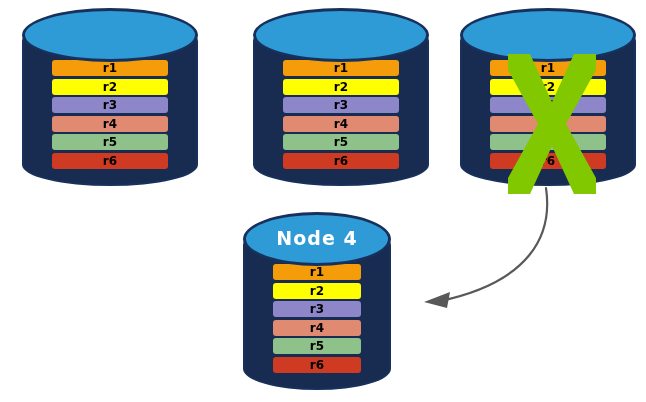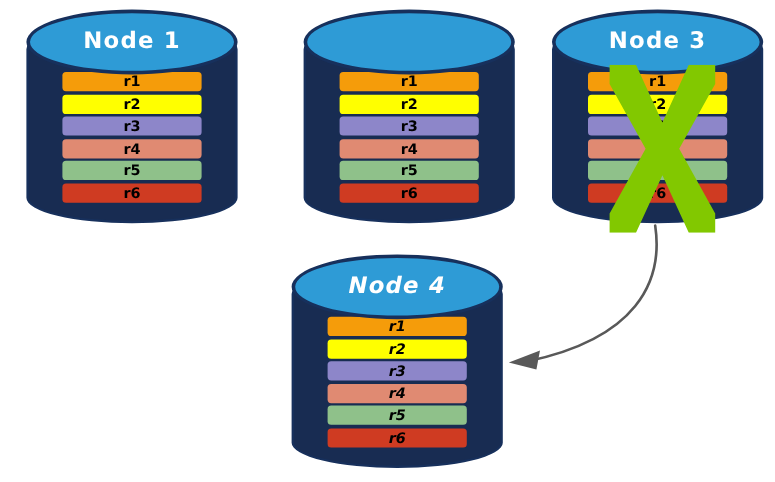--- a/index.html
+++ b/index.html
@@ -102,21 +102,20 @@
   }
 </style>
 </head>
 <body style="background: rgb(255, 255, 255);">
 
 <div id="canvas">
 
   <div class="node" style="left: 22px; top: 8px; width: 176px; height: 178px;">
     <div class="cyl-body" style="top: 27px; height: 151px; background: rgb(24, 44, 82); border-color: rgb(23, 48, 92);"></div>
     <div class="cyl-top" style="top: 0px; height: 54px; background: rgb(46, 155, 214); border-color: rgb(23, 48, 92);"></div>
-    <div class="cyl-label" style="top: 15px; font-size: 19px; color: rgb(255, 255, 255);">Node  1</div>
     <div class="rows" style="top: 52px; left: 30px; right: 30px;">
       <div class="row-bar" style="top: 0px; height: 16px; background: rgb(245, 156, 10); color: rgb(0, 0, 0); font-size: 12px;">r1</div>
       <div class="row-bar" style="top: 18.6px; height: 16px; background: rgb(255, 255, 0); color: rgb(0, 0, 0); font-size: 12px;">r2</div>
       <div class="row-bar" style="top: 37.2px; height: 16px; background: rgb(141, 134, 201); color: rgb(0, 0, 0); font-size: 12px;">r3</div>
       <div class="row-bar" style="top: 55.8px; height: 16px; background: rgb(224, 138, 114); color: rgb(0, 0, 0); font-size: 12px;">r4</div>
       <div class="row-bar" style="top: 74.4px; height: 16px; background: rgb(143, 193, 138); color: rgb(0, 0, 0); font-size: 12px;">r5</div>
       <div class="row-bar" style="top: 93px; height: 16px; background: rgb(207, 59, 34); color: rgb(0, 0, 0); font-size: 12px;">r6</div>
     </div>
   </div>
 
@@ -129,35 +128,34 @@
       <div class="row-bar" style="top: 37.2px; height: 16px; background: rgb(141, 134, 201); color: rgb(0, 0, 0); font-size: 12px;">r3</div>
       <div class="row-bar" style="top: 55.8px; height: 16px; background: rgb(224, 138, 114); color: rgb(0, 0, 0); font-size: 12px;">r4</div>
       <div class="row-bar" style="top: 74.4px; height: 16px; background: rgb(143, 193, 138); color: rgb(0, 0, 0); font-size: 12px;">r5</div>
       <div class="row-bar" style="top: 93px; height: 16px; background: rgb(207, 59, 34); color: rgb(0, 0, 0); font-size: 12px;">r6</div>
     </div>
   </div>
 
   <div class="node" style="left: 460px; top: 8px; width: 176px; height: 178px;">
     <div class="cyl-body" style="top: 27px; height: 151px; background: rgb(24, 44, 82); border-color: rgb(23, 48, 92);"></div>
     <div class="cyl-top" style="top: 0px; height: 54px; background: rgb(46, 155, 214); border-color: rgb(23, 48, 92);"></div>
-    <div class="cyl-label" style="top: 15px; font-size: 19px; color: rgb(255, 255, 255);">Node  3</div>
     <div class="rows" style="top: 52px; left: 30px; right: 30px;">
       <div class="row-bar" style="top: 0px; height: 16px; background: rgb(245, 156, 10); color: rgb(0, 0, 0); font-size: 12px;">r1</div>
       <div class="row-bar" style="top: 18.6px; height: 16px; background: rgb(255, 255, 0); color: rgb(0, 0, 0); font-size: 12px;">r2</div>
       <div class="row-bar" style="top: 37.2px; height: 16px; background: rgb(141, 134, 201); color: rgb(0, 0, 0); font-size: 12px;">r3</div>
       <div class="row-bar" style="top: 55.8px; height: 16px; background: rgb(224, 138, 114); color: rgb(0, 0, 0); font-size: 12px;">r4</div>
       <div class="row-bar" style="top: 74.4px; height: 16px; background: rgb(143, 193, 138); color: rgb(0, 0, 0); font-size: 12px;">r5</div>
       <div class="row-bar" style="top: 93px; height: 16px; background: rgb(207, 59, 34); color: rgb(0, 0, 0); font-size: 12px;">r6</div>
     </div>
     <svg class="x-mark" width="100" height="140" viewBox="0 0 100 140" style="left: 42px; top: 46px;">
       <polygon points="6,0 28,0 50,48 72,0 94,0 94,16 64,70 94,124 94,140 72,140 50,92 28,140 6,140 6,124 36,70 6,16" fill="#82c800"></polygon>
     </svg>
   </div>
 
-  <div class="node" style="left: 243px; top: 212px; width: 176px; height: 178px; font-style: italic;">
+  <div class="node" style="left: 243px; top: 212px; width: 148px; height: 178px;">
     <div class="cyl-body" style="top: 27px; height: 151px; background: rgb(24, 44, 82); border-color: rgb(23, 48, 92);"></div>
     <div class="cyl-top" style="top: 0px; height: 54px; background: rgb(46, 155, 214); border-color: rgb(23, 48, 92);"></div>
     <div class="cyl-label" style="top: 15px; font-size: 19px; color: rgb(255, 255, 255);">Node  4</div>
     <div class="rows" style="top: 52px; left: 30px; right: 30px;">
       <div class="row-bar" style="top: 0px; height: 16px; background: rgb(245, 156, 10); color: rgb(0, 0, 0); font-size: 12px;">r1</div>
       <div class="row-bar" style="top: 18.6px; height: 16px; background: rgb(255, 255, 0); color: rgb(0, 0, 0); font-size: 12px;">r2</div>
       <div class="row-bar" style="top: 37.2px; height: 16px; background: rgb(141, 134, 201); color: rgb(0, 0, 0); font-size: 12px;">r3</div>
       <div class="row-bar" style="top: 55.8px; height: 16px; background: rgb(224, 138, 114); color: rgb(0, 0, 0); font-size: 12px;">r4</div>
       <div class="row-bar" style="top: 74.4px; height: 16px; background: rgb(143, 193, 138); color: rgb(0, 0, 0); font-size: 12px;">r5</div>
       <div class="row-bar" style="top: 93px; height: 16px; background: rgb(207, 59, 34); color: rgb(0, 0, 0); font-size: 12px;">r6</div>

